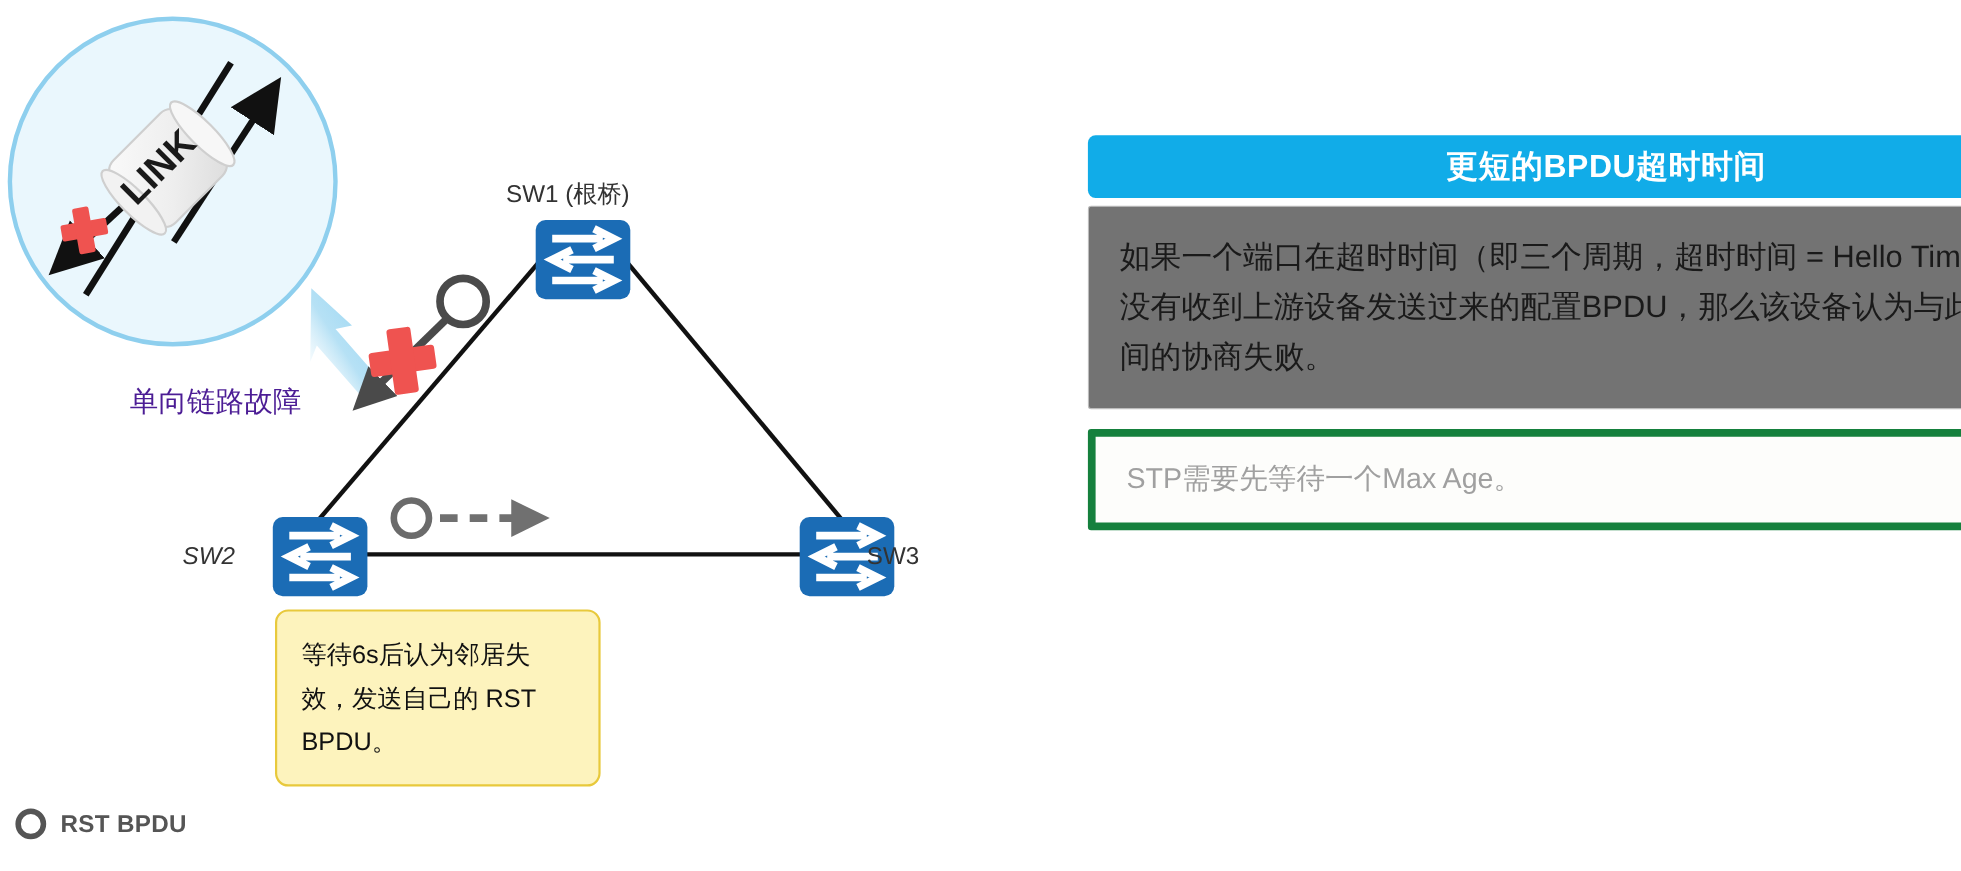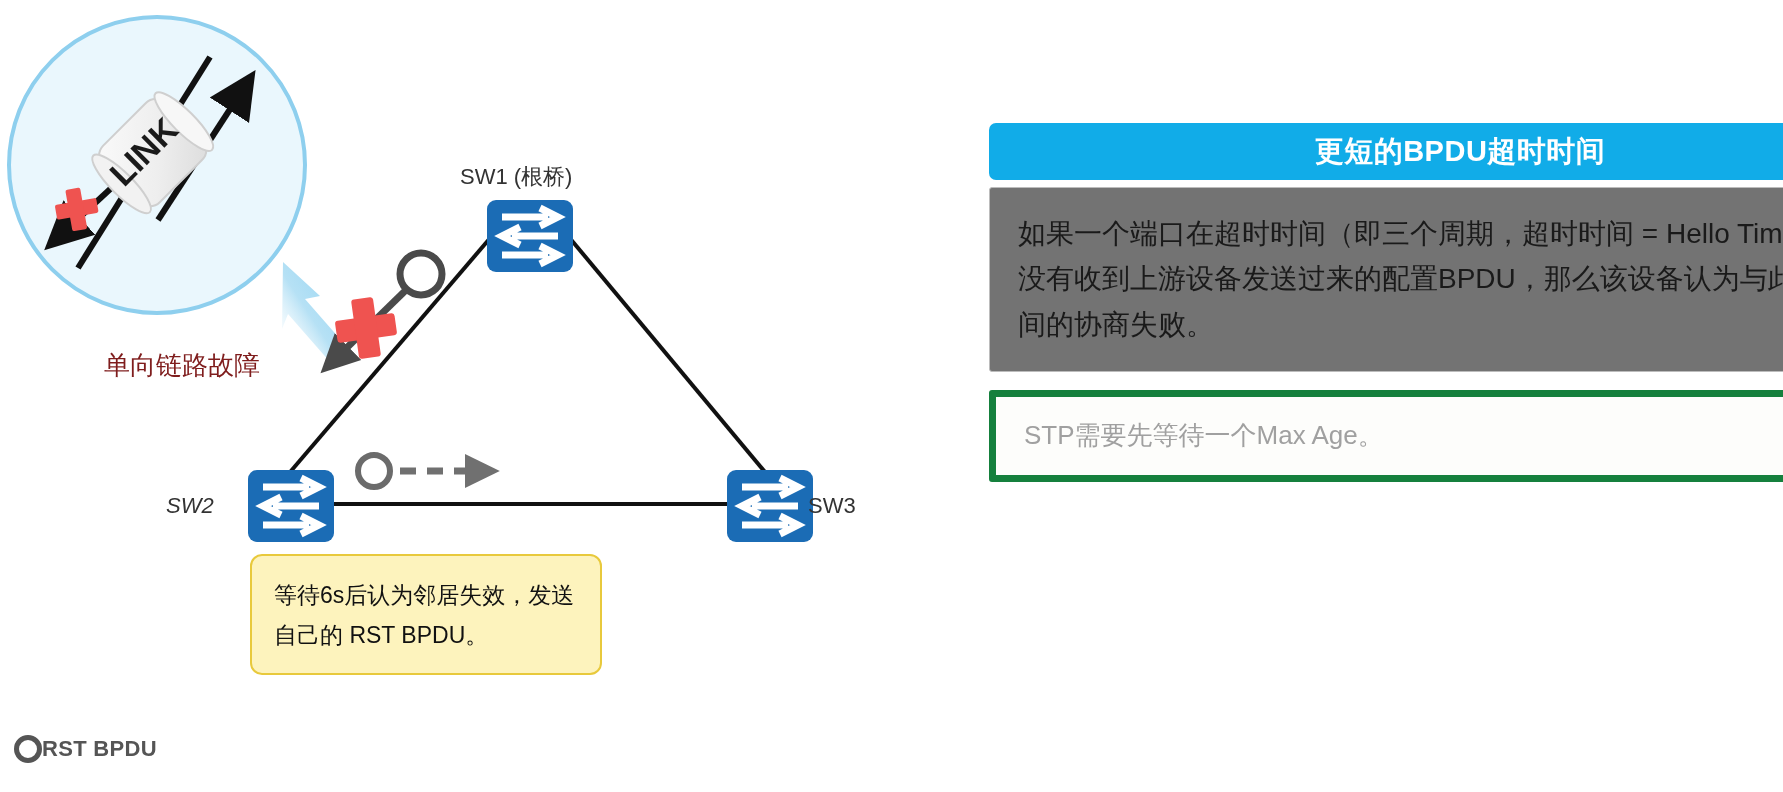--- a/index.html
+++ b/index.html
@@ -27,51 +27,52 @@
   }
 
   .diagram-label {
     position: absolute;
     color: #333333;
     font-size: 22px;
     white-space: nowrap;
   }
   #label-sw1 { left: 460px; top: 162px; }
   #label-sw2 { left: 166px; top: 493px; font-style: italic; }
-  #label-sw3 { left: 808px; top: 493px; }
+  #label-sw3 { left: 788px; top: 493px; }
 
   #label-fault {
     position: absolute;
-    left: 104px; top: 348px;
-    color: #7f1d1d;
+    left: 118px; top: 348px;
+    color: #4c1d95;
     font-size: 26px;
     white-space: nowrap;
   }
 
   
   #callout-box {
     position: absolute;
     left: 250px; top: 554px;
-    width: 352px;
+    width: 296px;
     box-sizing: border-box;
     background: #fdf3bd;
     border: 2px solid #e8c93c;
     border-radius: 12px;
     padding: 20px 22px 18px 22px;
     font-size: 23px;
     line-height: 1.72;
     color: #111111;
   }
 
   
   #legend {
     position: absolute;
     left: 14px; top: 735px;
     display: flex;
     align-items: center;
+    gap: 13px;
   }
   #legend-ring {
     width: 28px; height: 28px;
     border: 5px solid #555555;
     border-radius: 50%;
     box-sizing: border-box;
   }
   #legend-label {
     font-size: 22px;
     font-weight: bold;

